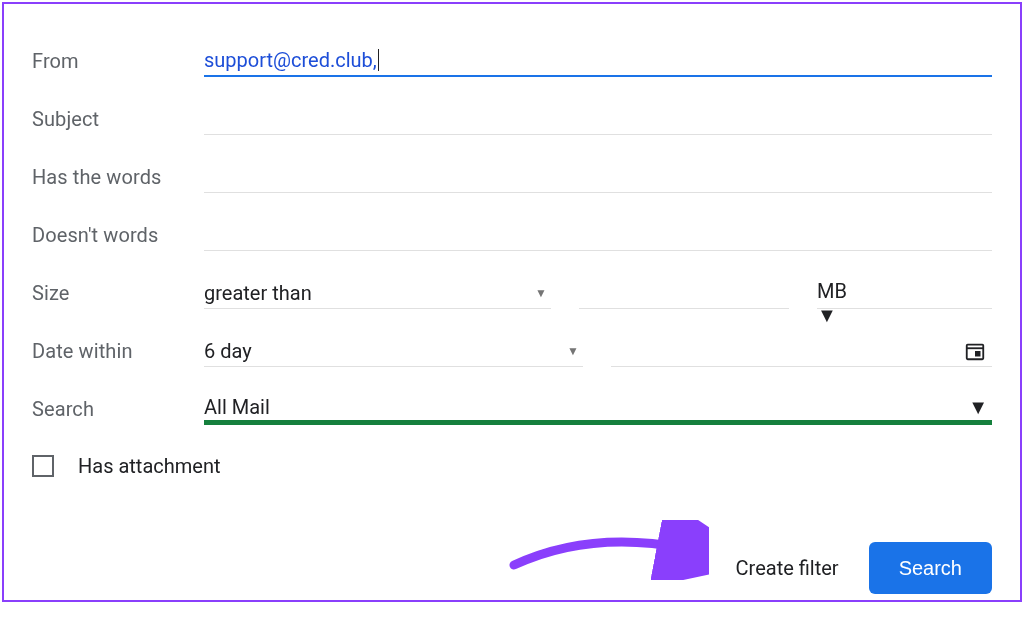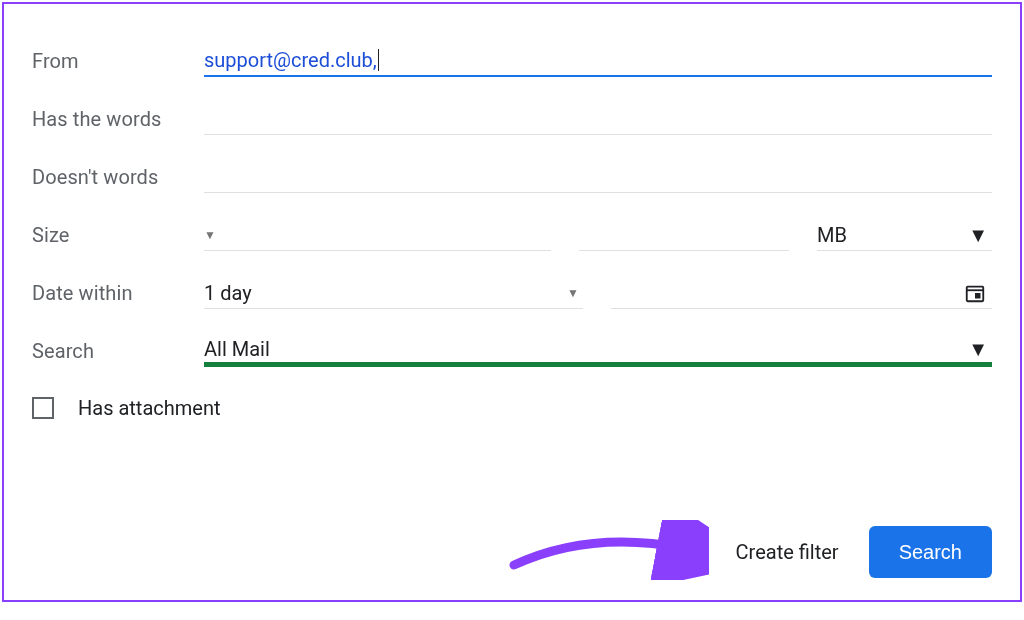--- a/index.html
+++ b/index.html
@@ -87,28 +87,29 @@
       width: 210px;
       border: none;
       border-bottom: 1px solid #e0e0e0;
       height: 32px;
       outline: none;
       font-size: 20px;
     }
     .size-unit {
       width: 175px;
       display: flex;
-      align-items: center;
+      align-items: flex-start;
       justify-content: space-between;
       border-bottom: 1px solid #e0e0e0;
       height: 32px;
       cursor: pointer;
       font-size: 20px;
       color: #202124;
       padding: 2px 4px 2px 0;
+      flex-direction: column;
     }
     .date-input {
       flex: 1;
       height: 32px;
       border: none;
       border-bottom: 1px solid #e0e0e0;
       display: flex;
       align-items: center;
       justify-content: flex-end;
       padding-right: 6px;
@@ -138,21 +139,21 @@
       border: 2.5px solid #5f6368;
       cursor: pointer;
     }
     .attach-label {
       color: #202124;
       font-size: 20px;
     }
     .footer {
       position: absolute;
       right: 28px;
-      bottom: 22px;
+      bottom: 6px;
       display: flex;
       align-items: center;
       gap: 30px;
     }
     .create-link {
       color: #202124;
       font-size: 20px;
       cursor: pointer;
     }
     .search-btn {
@@ -184,50 +185,55 @@
 
   <div class="row">
     <div class="label">From</div>
     <div class="from-wrap">
       <span>support@cred.club,</span>
         <span class="cursor"></span>
     </div>
   </div>
 
 
+  <div class="row">
+    <div class="label">Subject</div>
+    <input type="text" class="field" style="">
+  </div>
 
   <div class="row">
     <div class="label">Has the words</div>
     <input type="text" class="field" style="">
   </div>
 
   <div class="row">
     <div class="label">Doesn't words</div>
     <input type="text" class="field" style="">
   </div>
 
   <div class="row">
     <div class="label">Size</div>
     <div class="split">
       <div class="select">
+        <span>greater than</span>
         <span class="caret">▼</span>
       </div>
       <input type="text" class="size-num" style="">
       <div class="size-unit">
         <span>MB</span>
         <span class="caret">▼</span>
       </div>
     </div>
   </div>
 
   <div class="row">
     <div class="label">Date within</div>
     <div class="split">
       <div class="select">
-        <span>1 day</span>
+        <span>6 day</span>
         <span class="caret">▼</span>
       </div>
       <div class="date-input">
         <svg class="cal-icon" viewBox="0 0 24 24" fill="none" stroke="#202124" stroke-width="2">
           <rect x="3" y="5" width="18" height="16" rx="1"></rect>
           <line x1="3" y1="9" x2="21" y2="9"></line>
           <rect x="13" y="13" width="4" height="4" fill="#202124"></rect>
         </svg>
       </div>
     </div>

